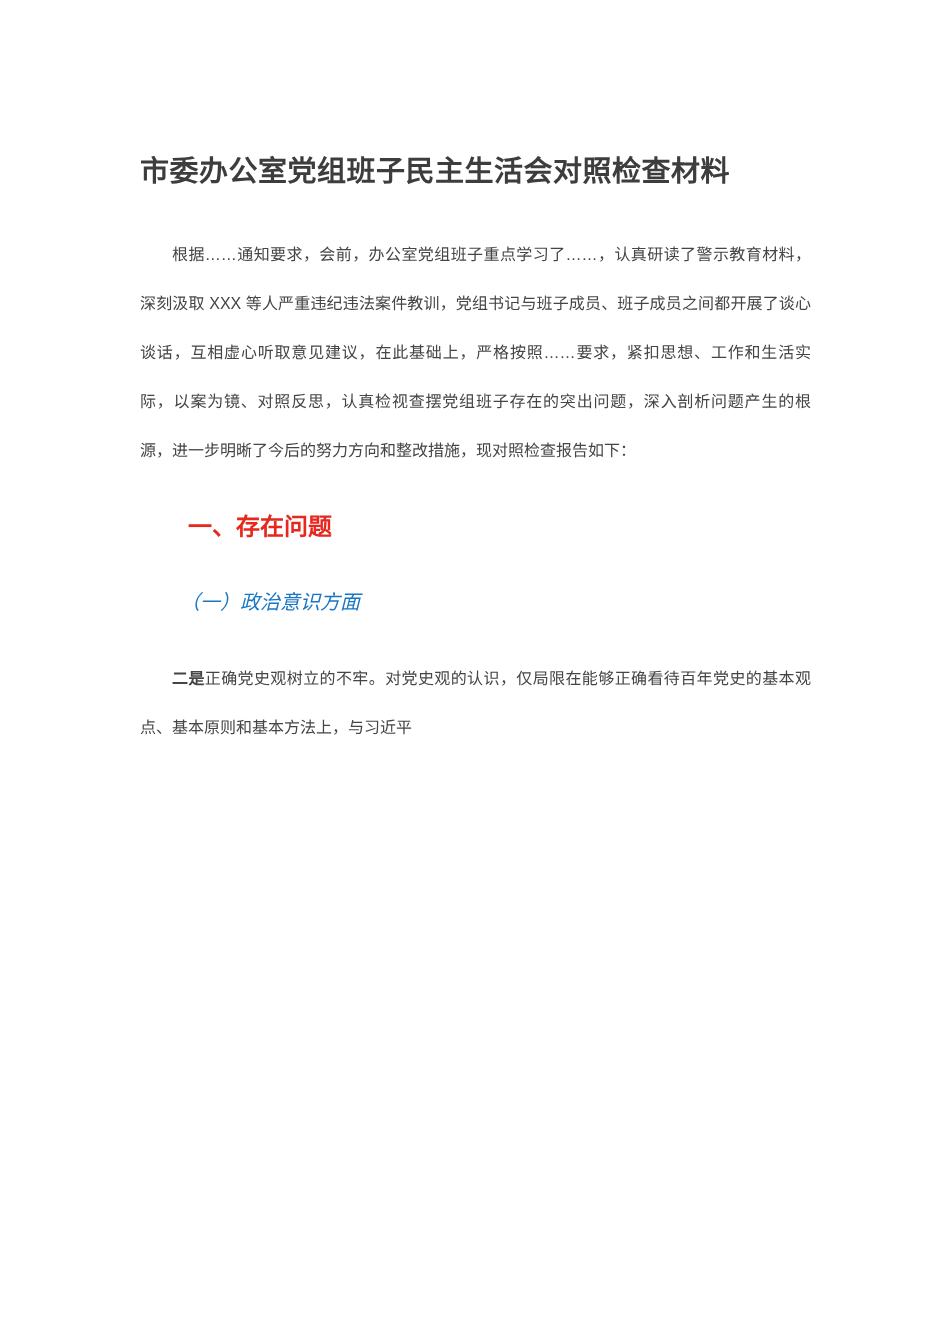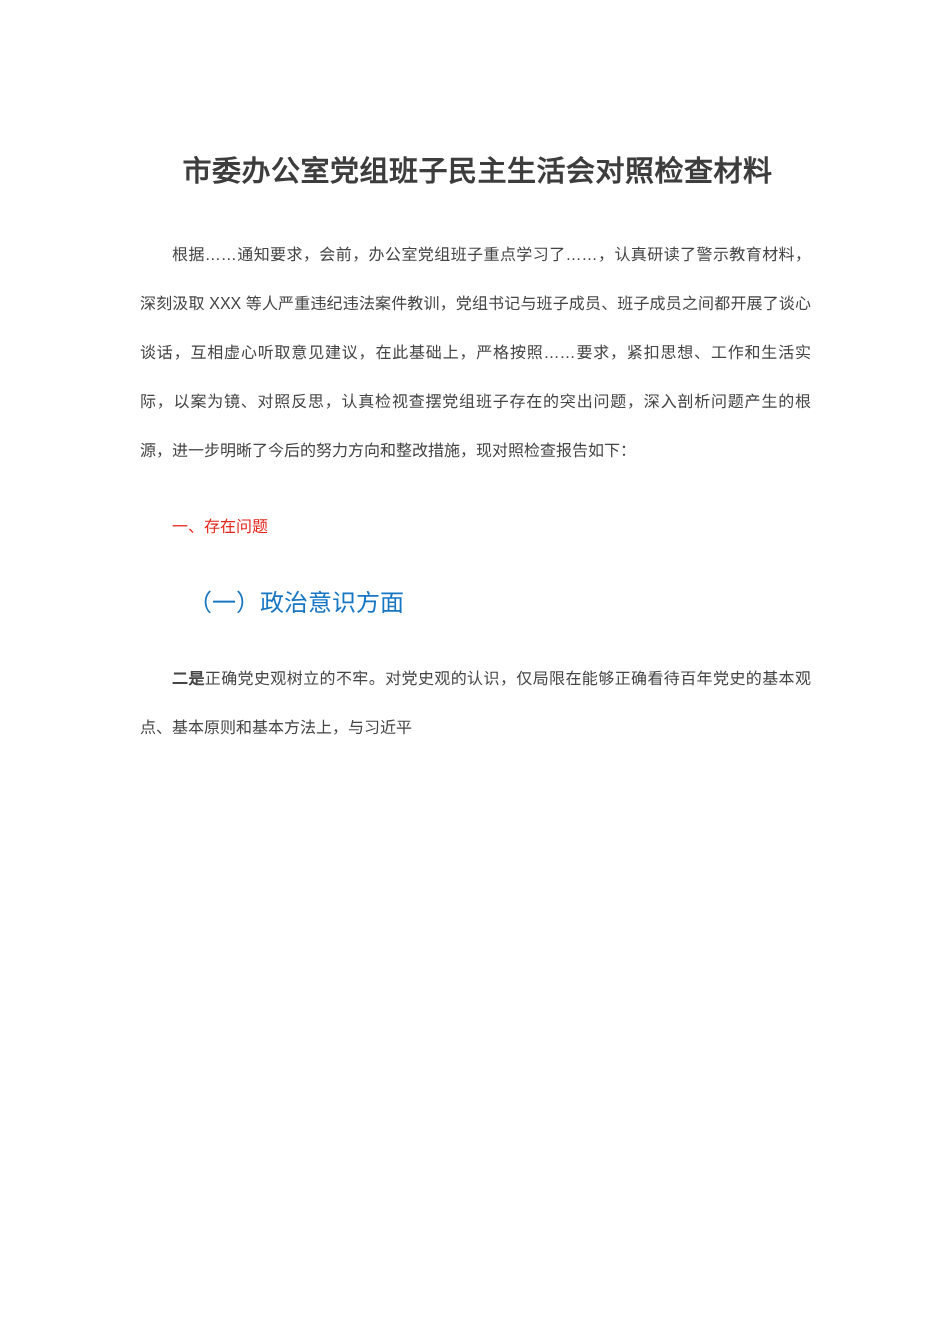--- a/index.html
+++ b/index.html
@@ -19,48 +19,48 @@
     width: 950px;
     height: 1344px;
     padding: 0 135px 0 140px;
     background: #ffffff;
   }
   .doc-title {
     margin: 150px 0 38px 0;
     font-size: 29px;
     line-height: 42px;
     font-weight: bold;
-    text-align: center;
     color: var(--title-color, #3d3d3d);
     letter-spacing: 0.5px;
   }
   .para {
     margin: 0 4px 27px 0;
     font-size: 16px;
     line-height: 49px;
     text-indent: 2em;
     text-align: justify;
     color: var(--body-color, #454545);
     word-break: break-all;
   }
   .heading-red {
     margin: 0 0 27px 0;
-    font-size: 16px;
+    font-size: 24px;
     line-height: 49px;
     text-indent: 2em;
-    font-weight: normal;
+    font-weight: bold;
     color: var(--red-heading-color, #e6281e);
   }
   .heading-blue {
     margin: 0 0 27px 0;
-    font-size: 24px;
+    font-size: 20px;
     line-height: 49px;
     text-indent: 2em;
     font-weight: normal;
     color: var(--blue-heading-color, #1877c4);
+    font-style: italic;
   }
   .lead-bold {
     font-weight: bold;
   }
 </style>
 </head>
 <body>
 
 <div class="page">
 

